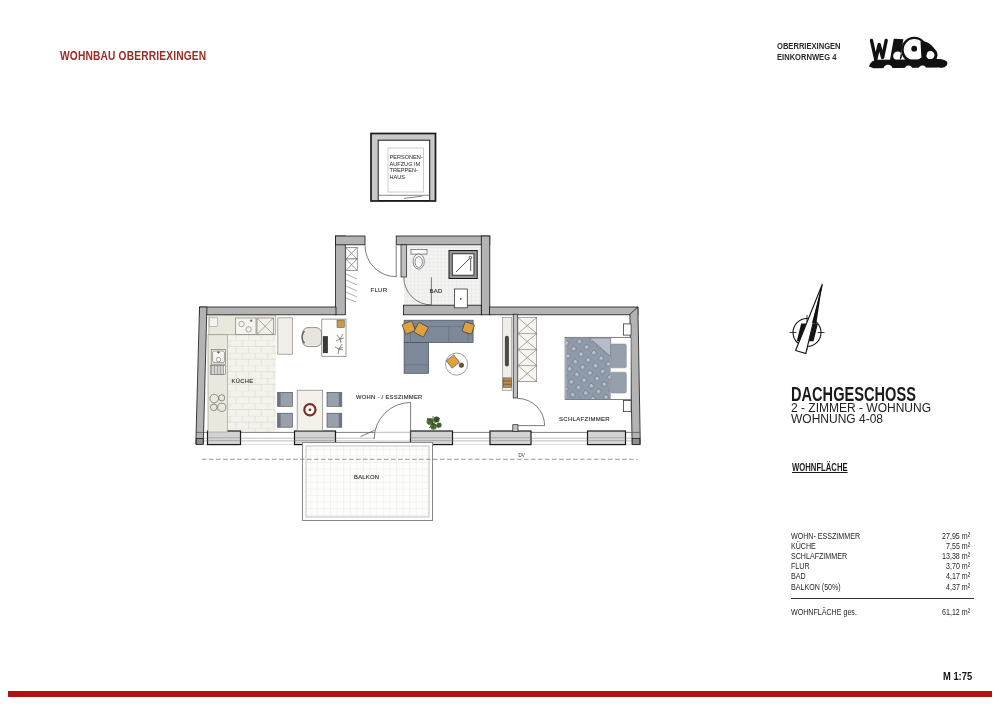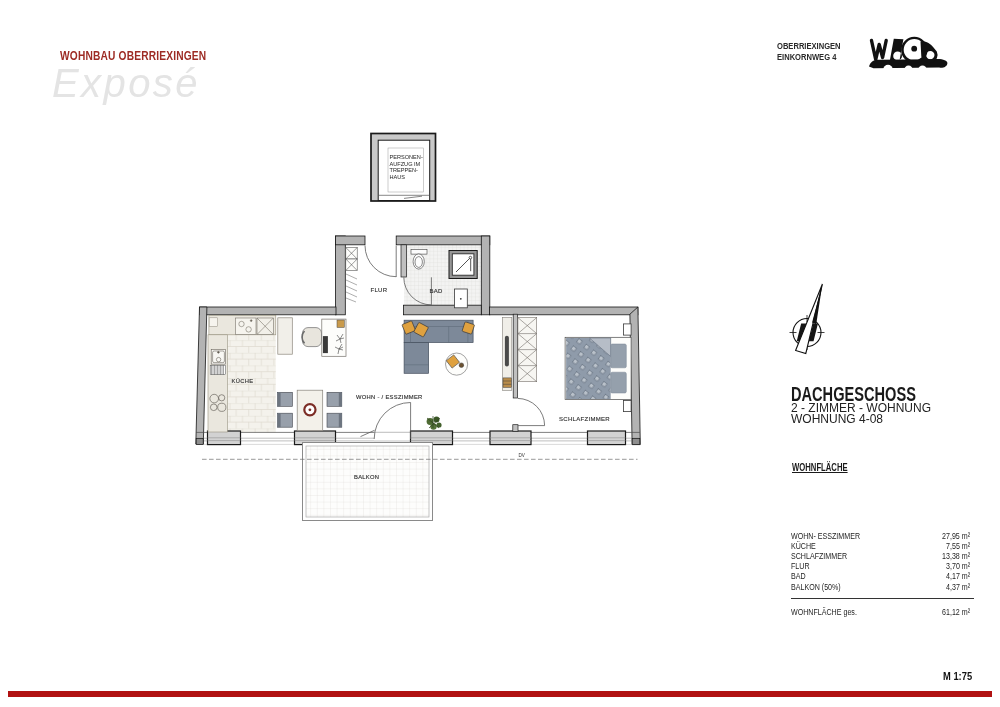--- a/index.html
+++ b/index.html
@@ -6,21 +6,20 @@
   #page{position:relative;width:1000px;height:707px;background:#ffffff;overflow:hidden;
         font-family:"Liberation Sans",sans-serif;padding-left:13px;}
   .abs{position:absolute;}
 </style>
 </head>
 <body>
 <div id="page">
 
 <div class="abs" style="left:60px;top:48.9px;font-size:12px;font-weight:bold;color:#9d2b24;letter-spacing:0.2px;transform:scaleX(0.85);transform-origin:0 0;white-space:nowrap;">WOHNBAU OBERRIEXINGEN</div>
 
-<div class="abs" style="left:52px;top:61.1px;font-size:40px;font-style:italic;color:#e4e4e4;letter-spacing:2.4px;">Exposé</div>
 
 <div class="abs" style="left:777px;top:41px;font-size:9.6px;font-weight:bold;color:#2a2a2a;line-height:10.6px;transform:scaleX(0.79);transform-origin:0 0;white-space:nowrap;">OBERRIEXINGEN<br>EINKORNWEG 4</div>
 
 <svg class="abs" style="left:0;top:0" width="1000" height="707" viewBox="0 0 1000 707">
 <defs>
 
   <pattern id="brick" width="12.6" height="12.6" patternUnits="userSpaceOnUse">
     <rect width="12.6" height="12.6" fill="#f4f2ec"></rect>
     <path d="M0,0 H12.6 M0,6.3 H12.6 M3.1,0 V6.3 M9.4,6.3 V12.6" stroke="#d9d4c9" stroke-width="0.6" fill="none"></path>
   </pattern>

